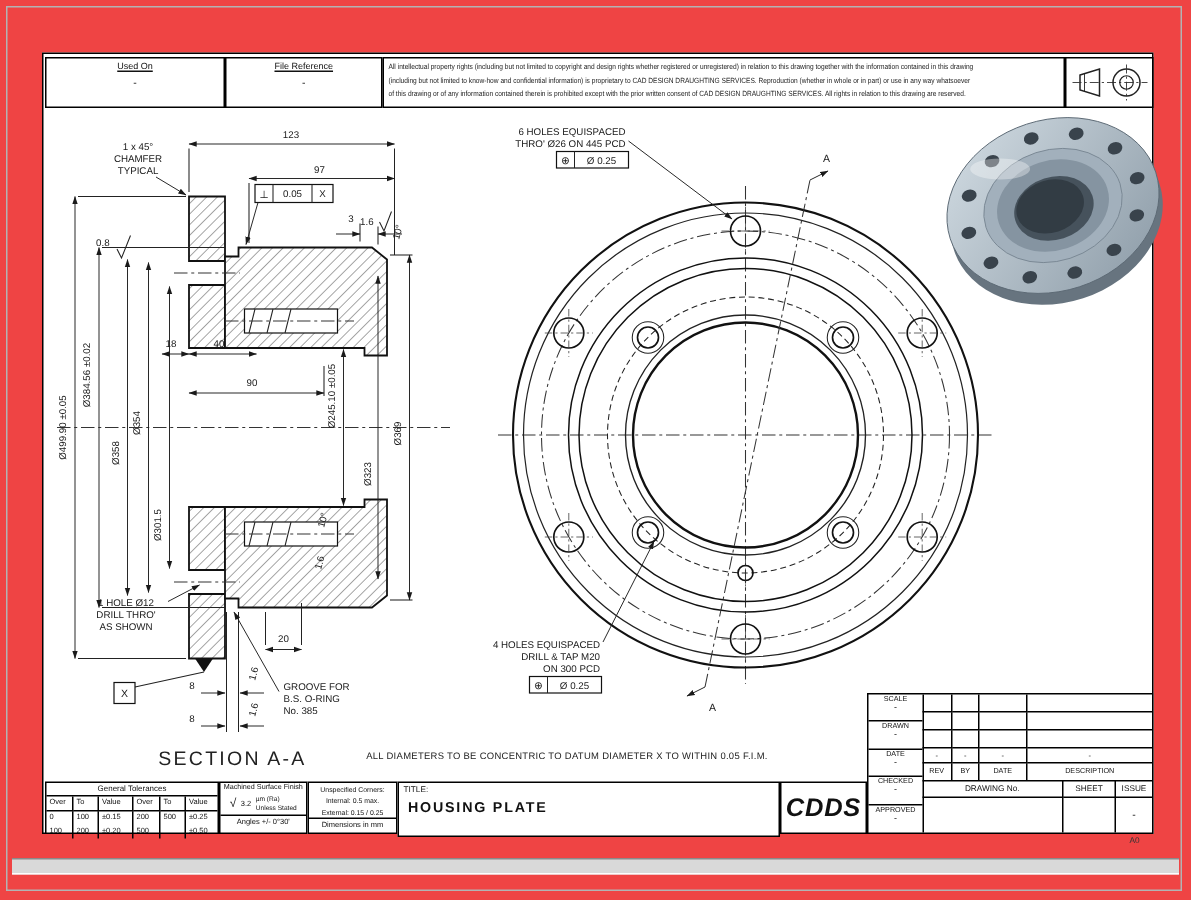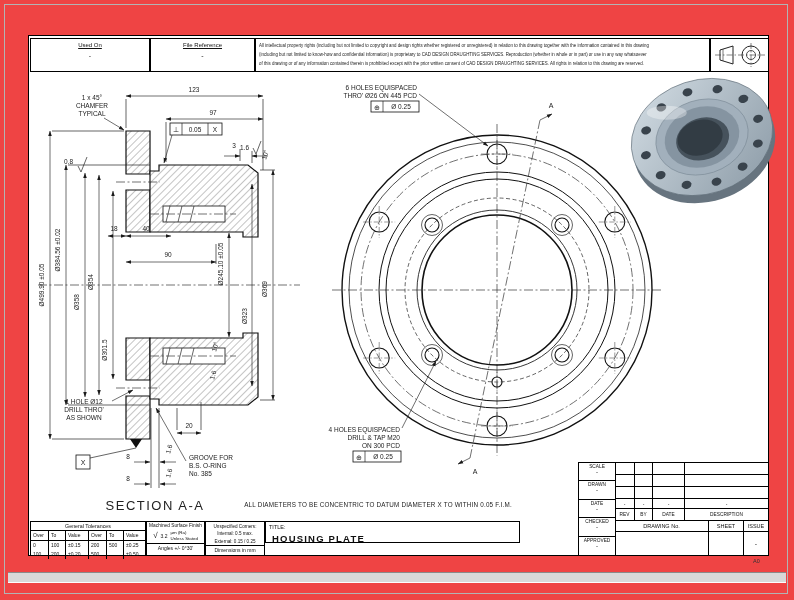--- a/index.html
+++ b/index.html
@@ -380,25 +380,26 @@
 
   <div class="abs fbox" style="left:205px;top:521px;width:60px;height:35px;">
     <div class="cor-lines">
       <div>Unspecified Corners:</div>
       <div>Internal: 0.5 max.</div>
       <div>External: 0.15 / 0.25</div>
     </div>
     <div class="cor-bot">Dimensions in mm</div>
   </div>
 
-  <div class="abs fbox" style="left:265px;top:521px;width:255px;height:22px;">
+  <div class="abs fbox" style="left:265px;top:521px;width:255px;height:37px;">
     <div class="ttl-lbl">TITLE:</div>
     <div class="ttl-main">HOUSING PLATE</div>
   </div>
 
+  <div class="abs fbox logo" style="left:520px;top:521px;width:58px;height:35px;">CDDS</div>
 
   <div class="abs tb">
     <div class="tb-labels">
       <div>
           <div class="l">SCALE</div>
           <div class="v">-</div>
         </div>
       <div>
           <div class="l">DRAWN</div>
           <div class="v">-</div>

